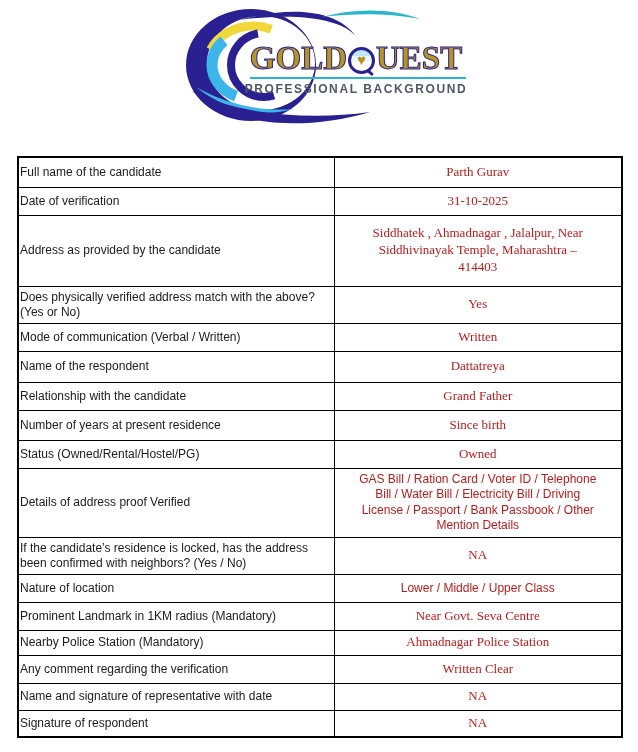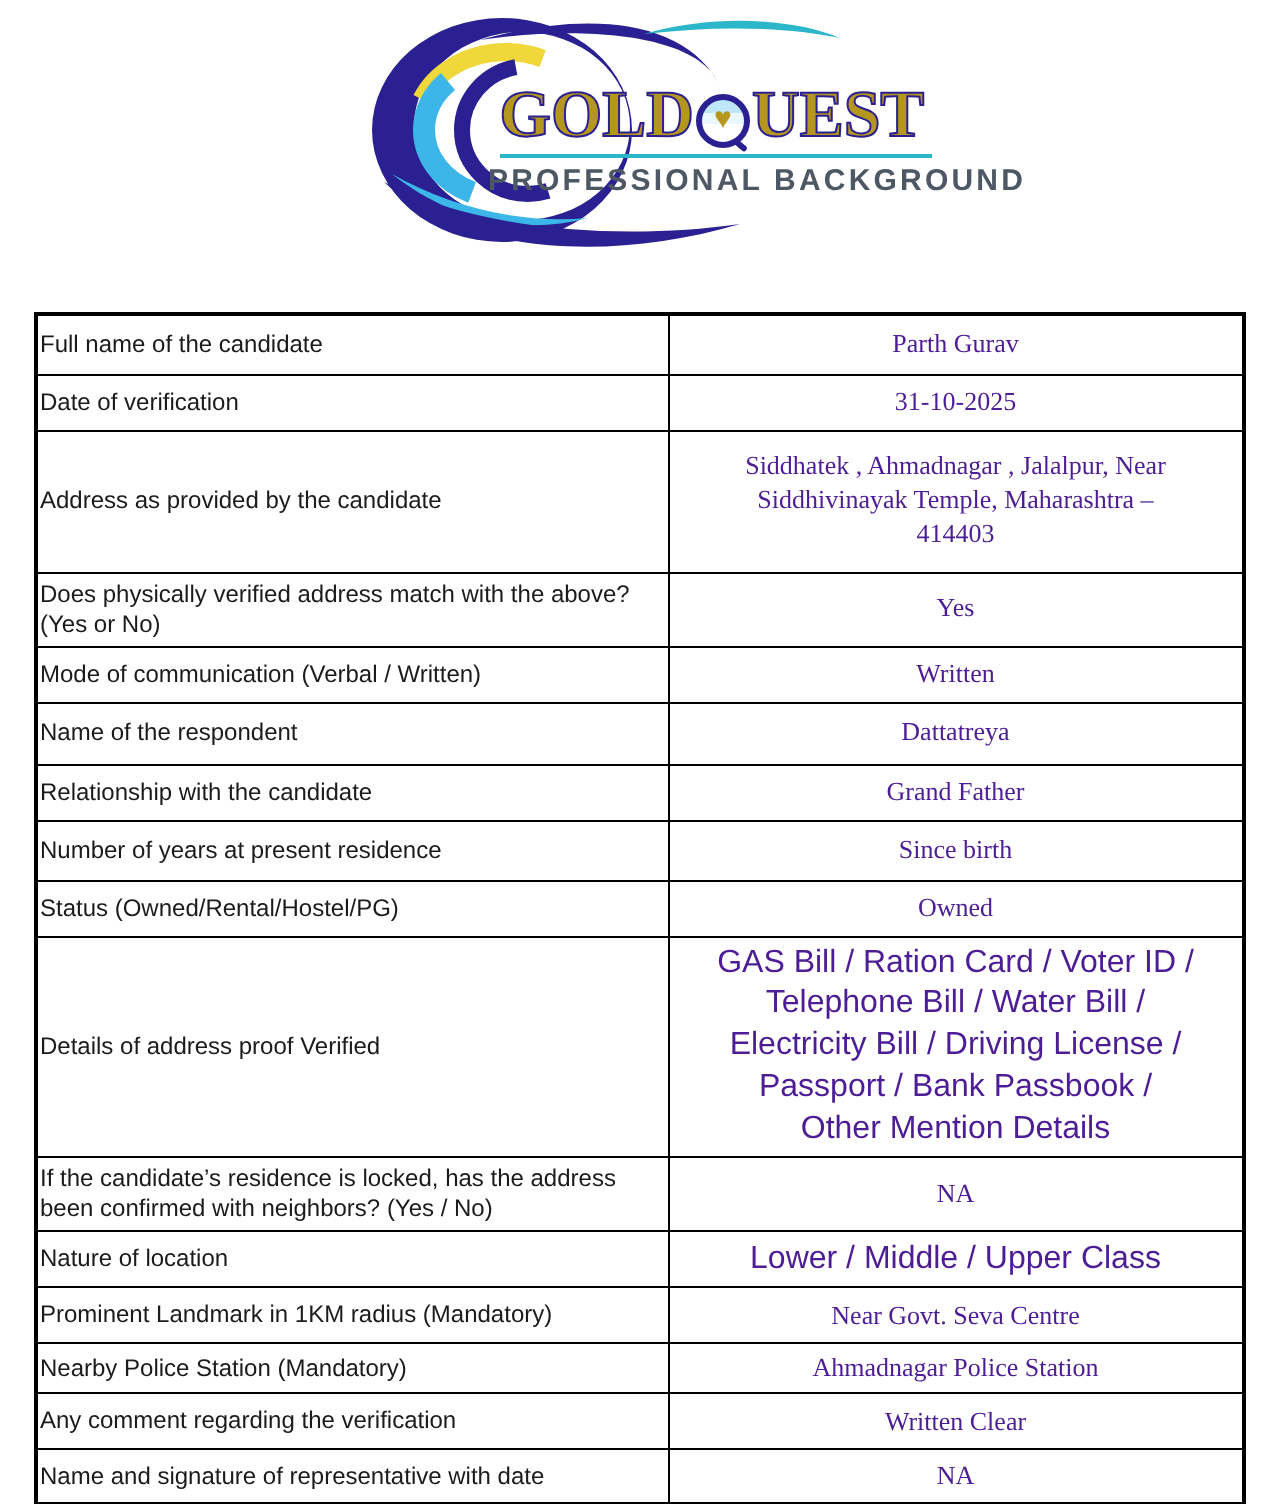--- a/index.html
+++ b/index.html
@@ -55,21 +55,21 @@
   .q-globe::after {      
     content: ""; position: absolute; right: -2px; bottom: -3px;
     width: 8px; height: 3px; background: var(--navy, #2b2091);
     transform: rotate(40deg); border-radius: 2px;
   }
   .brand-underline {
     height: 2px; margin: 2px 2px 3px 6px;
     background: var(--teal-underline, #2cb6c9);
   }
   .tagline1 {
-    font-size: 15px; font-weight: bold; letter-spacing: 1.6px;
+    font-size: 12px; font-weight: bold; letter-spacing: 1.6px;
     color: var(--tagline1-color, #4e5864);
     white-space: nowrap;
   }
   .tagline2 {
     margin-top: 2px;
     font-size: 10.5px; font-weight: bold; letter-spacing: 3.2px;
     color: var(--tagline2-color, #4577b5);
     white-space: nowrap;
   }
 
@@ -85,25 +85,25 @@
   td.label {
     width: 316px;
     padding: 3px 6px 3px 1px;
     font-family: "Liberation Sans", sans-serif;
     font-size: 12px; line-height: 1.25; color: #1b1b1b;
   }
   td.value {
     padding: 3px 24px;
     text-align: center;
     font-family: "Liberation Serif", serif;
-    font-size: 13px; line-height: 1.3; color: #4c1d95;
+    font-size: 13px; line-height: 1.3; color: #b91c1c;
   }
   td.value.sans {
     font-family: "Liberation Sans", sans-serif;
-    font-size: 16px;
+    font-size: 12px;
   }
   
   .r0{height:30px}.r1{height:28px}.r2{height:71px}.r3{height:34px}
   .r4{height:27px}.r5{height:28px}.r6{height:31px}.r7{height:28px}
   .r8{height:30px}.r9{height:28px}.r10{height:52px}.r11{height:27px}
   .r12{height:28px}.r13{height:28px}.r14{height:25px}.r15{height:28px}
   .r16{height:27px}.r17{height:27px}
 </style>
 </head>
 <body>

